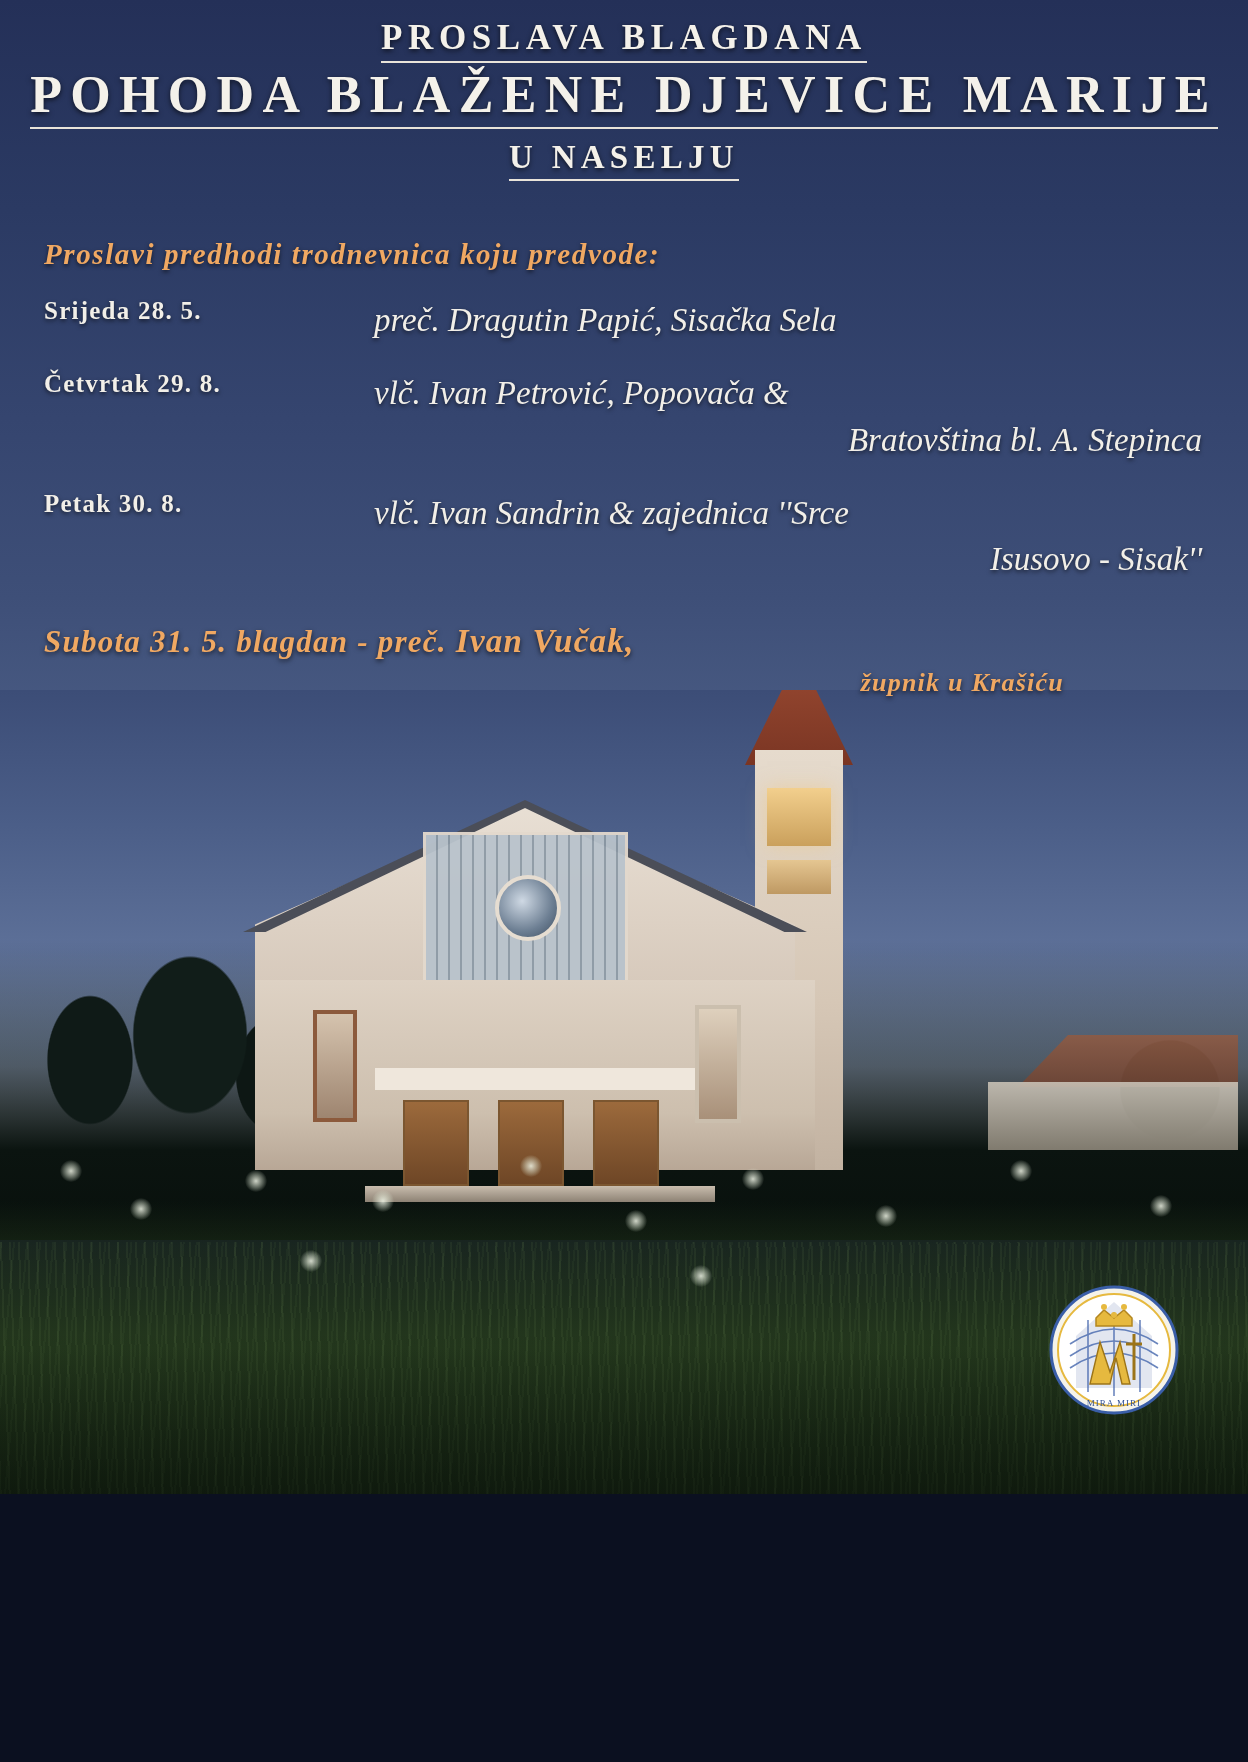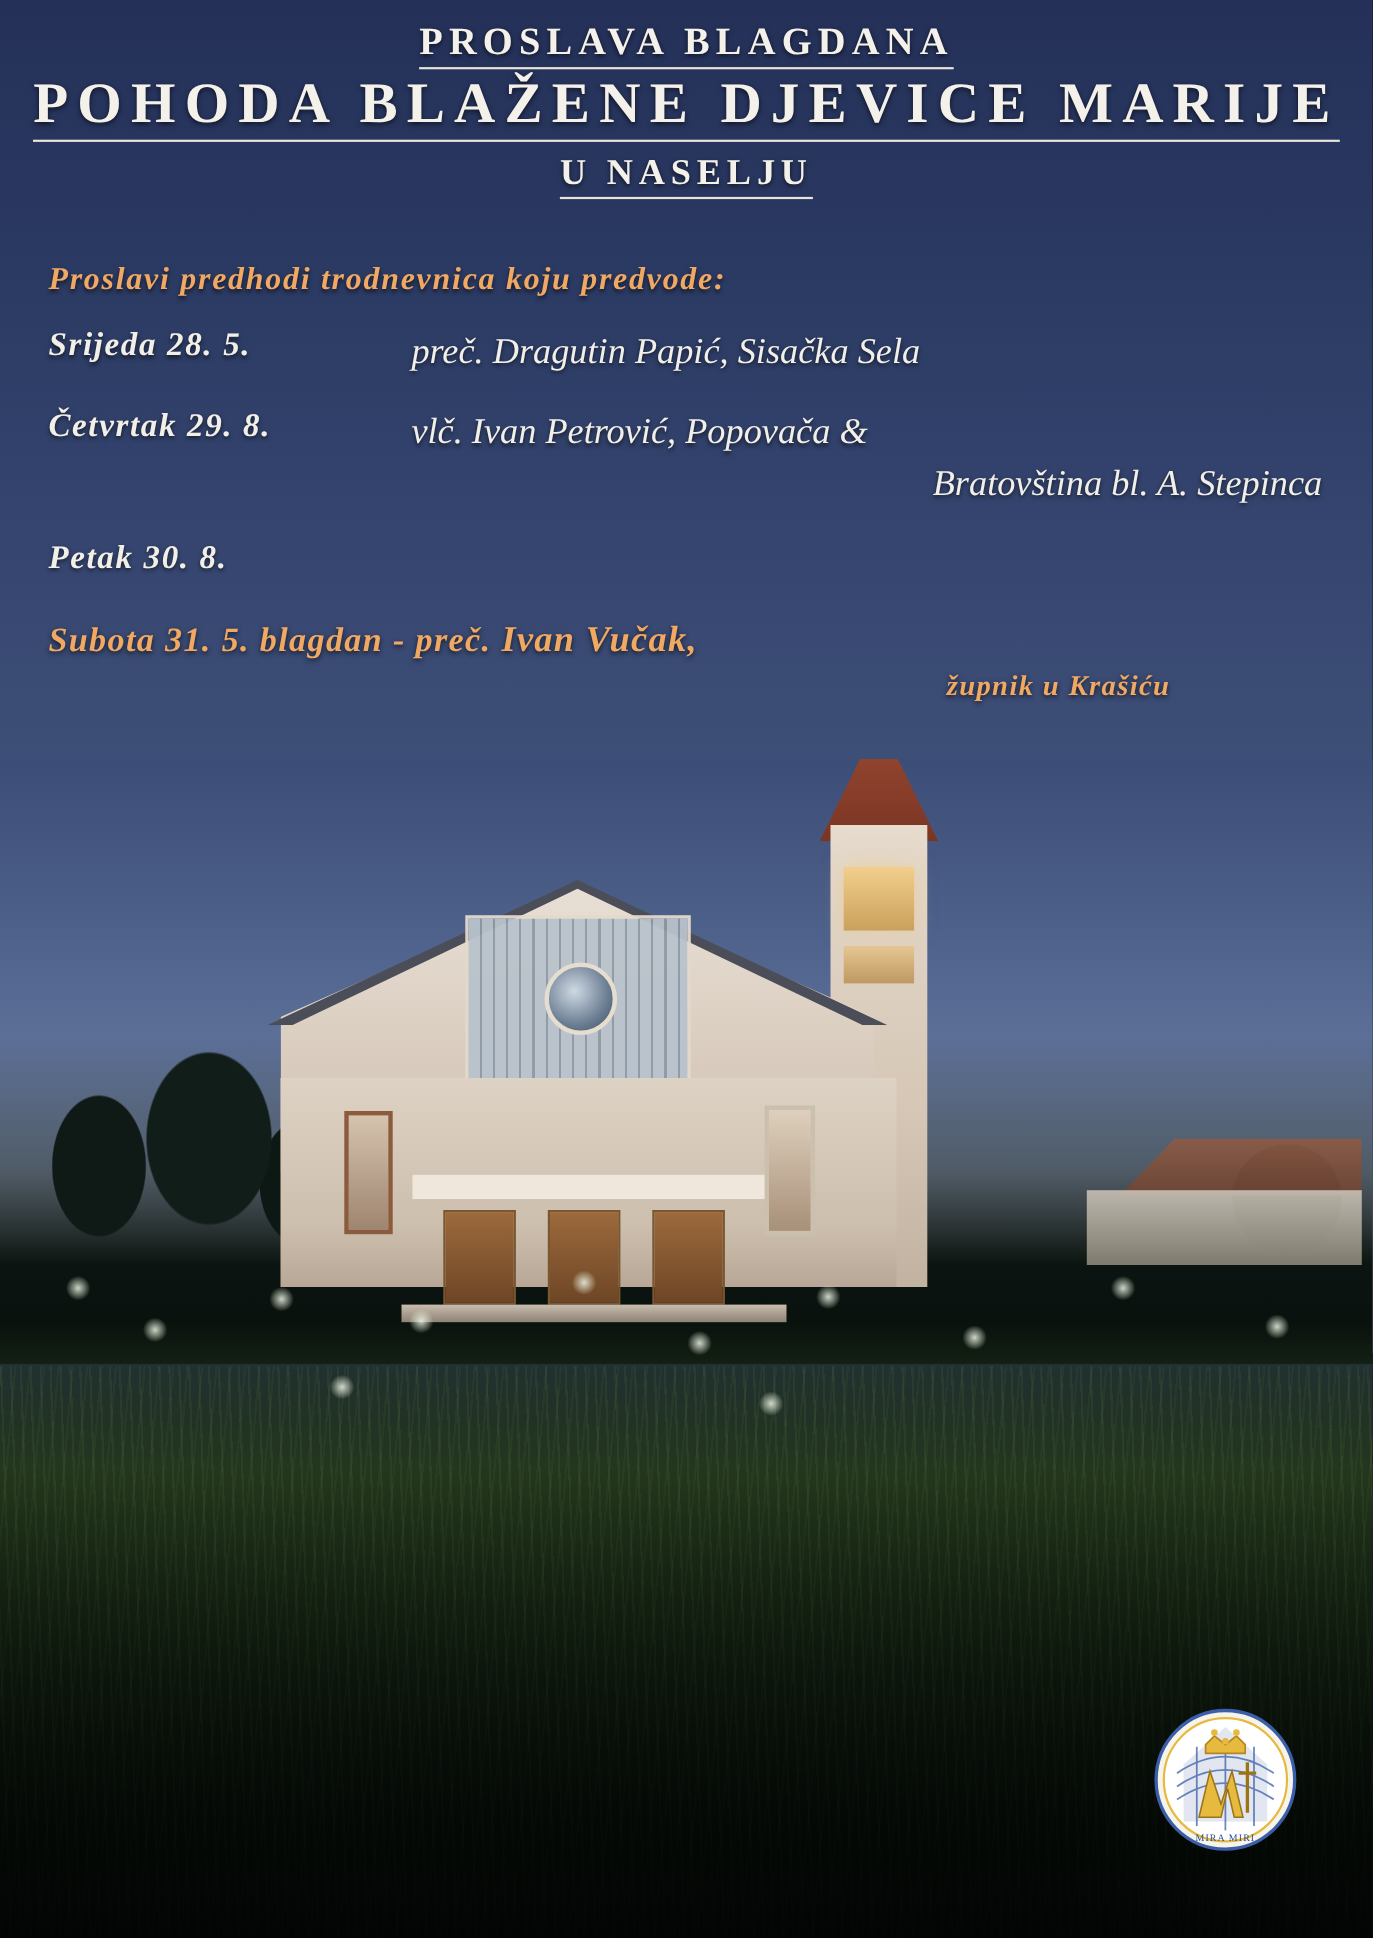--- a/index.html
+++ b/index.html
@@ -6,21 +6,21 @@
     margin: 0;
     padding: 0;
     background: #0b1020;
   }
   body {
     font-family: "Liberation Serif", serif;
   }
   .poster {
     position: relative;
     width: 1248px;
-    height: 1762px;
+    height: 1494px;
     overflow: hidden;
     background: linear-gradient(180deg, #243058 0%, #2b3a63 14%, #35456f 28%, #3e4f78 40%, #4a5c84 50%, #3c4a6c 60%, #24304a 70%, #141c2b 80%, #0b1018 92%, #060a10 100%);
   }
 
   
   .photo {
     position: absolute;
     left: 0;
     top: 690px;
     width: 1248px;
@@ -229,25 +229,24 @@
     text-shadow: 0 2px 4px rgba(0,0,0,0.6);
     margin-bottom: 26px;
   }
   .row {
     display: flex;
     margin-bottom: 26px;
   }
   .row .day {
     width: 330px;
     flex: 0 0 330px;
-    font-size: 30px;
+    font-size: 25px;
     font-weight: bold;
     letter-spacing: 0.05em;
     text-shadow: 0 2px 4px rgba(0,0,0,0.6);
-    font-style: italic;
   }
   .row .who {
     flex: 1;
     font-size: 33px;
     font-style: italic;
     line-height: 1.42;
     text-shadow: 0 2px 4px rgba(0,0,0,0.6);
   }
   .who .second {
     display: block;
@@ -372,20 +371,24 @@
     <div class="row">
       <div class="day">Četvrtak 29. 8.</div>
       <div class="who">
         <span>vlč. Ivan Petrović, Popovača &amp;</span>
         <span class="second">Bratovština bl. A. Stepinca</span>
       </div>
     </div>
 
     <div class="row">
       <div class="day">Petak 30. 8.</div>
+      <div class="who">
+        <span>vlč. Ivan Sandrin &amp; zajednica ''Srce</span>
+        <span class="second">Isusovo - Sisak''</span>
+      </div>
     </div>
 
     <div class="feast">
       <span>Subota 31. 5. blagdan - </span><span>preč. </span><span class="name">Ivan Vučak,</span>
       <span class="sub">župnik u Krašiću</span>
     </div>
   </div>
 
 
   <div class="emblem">

